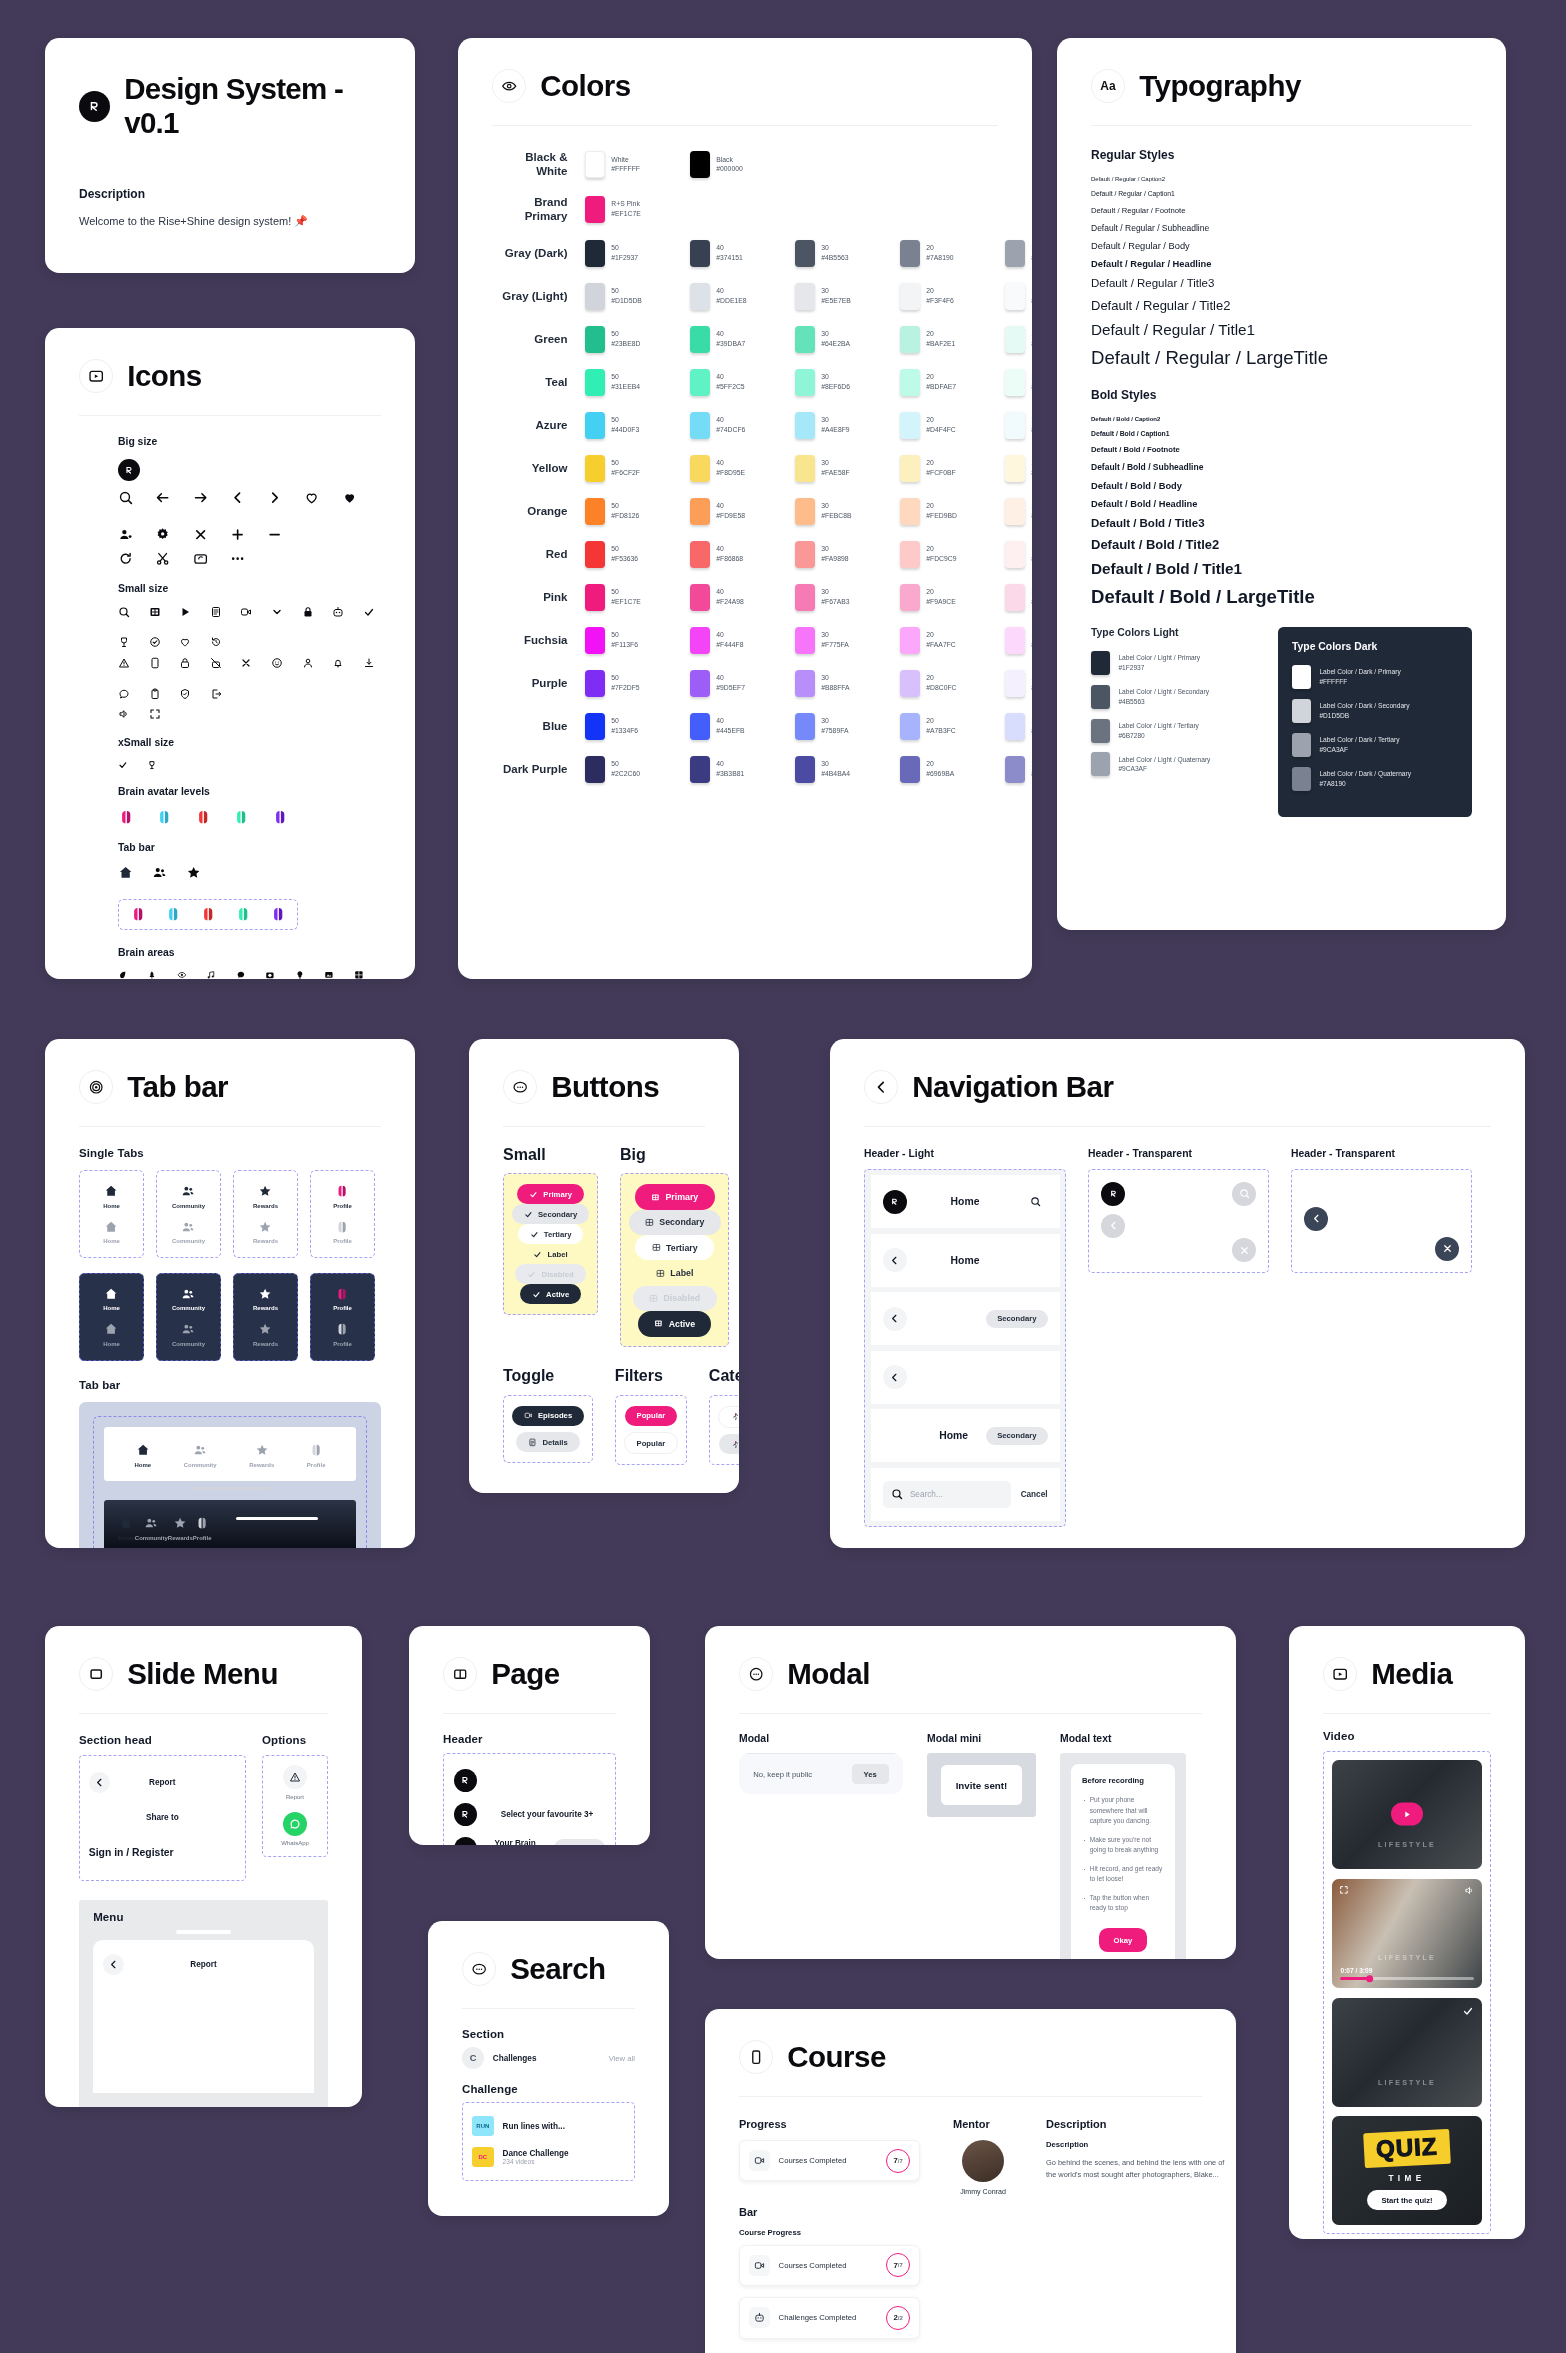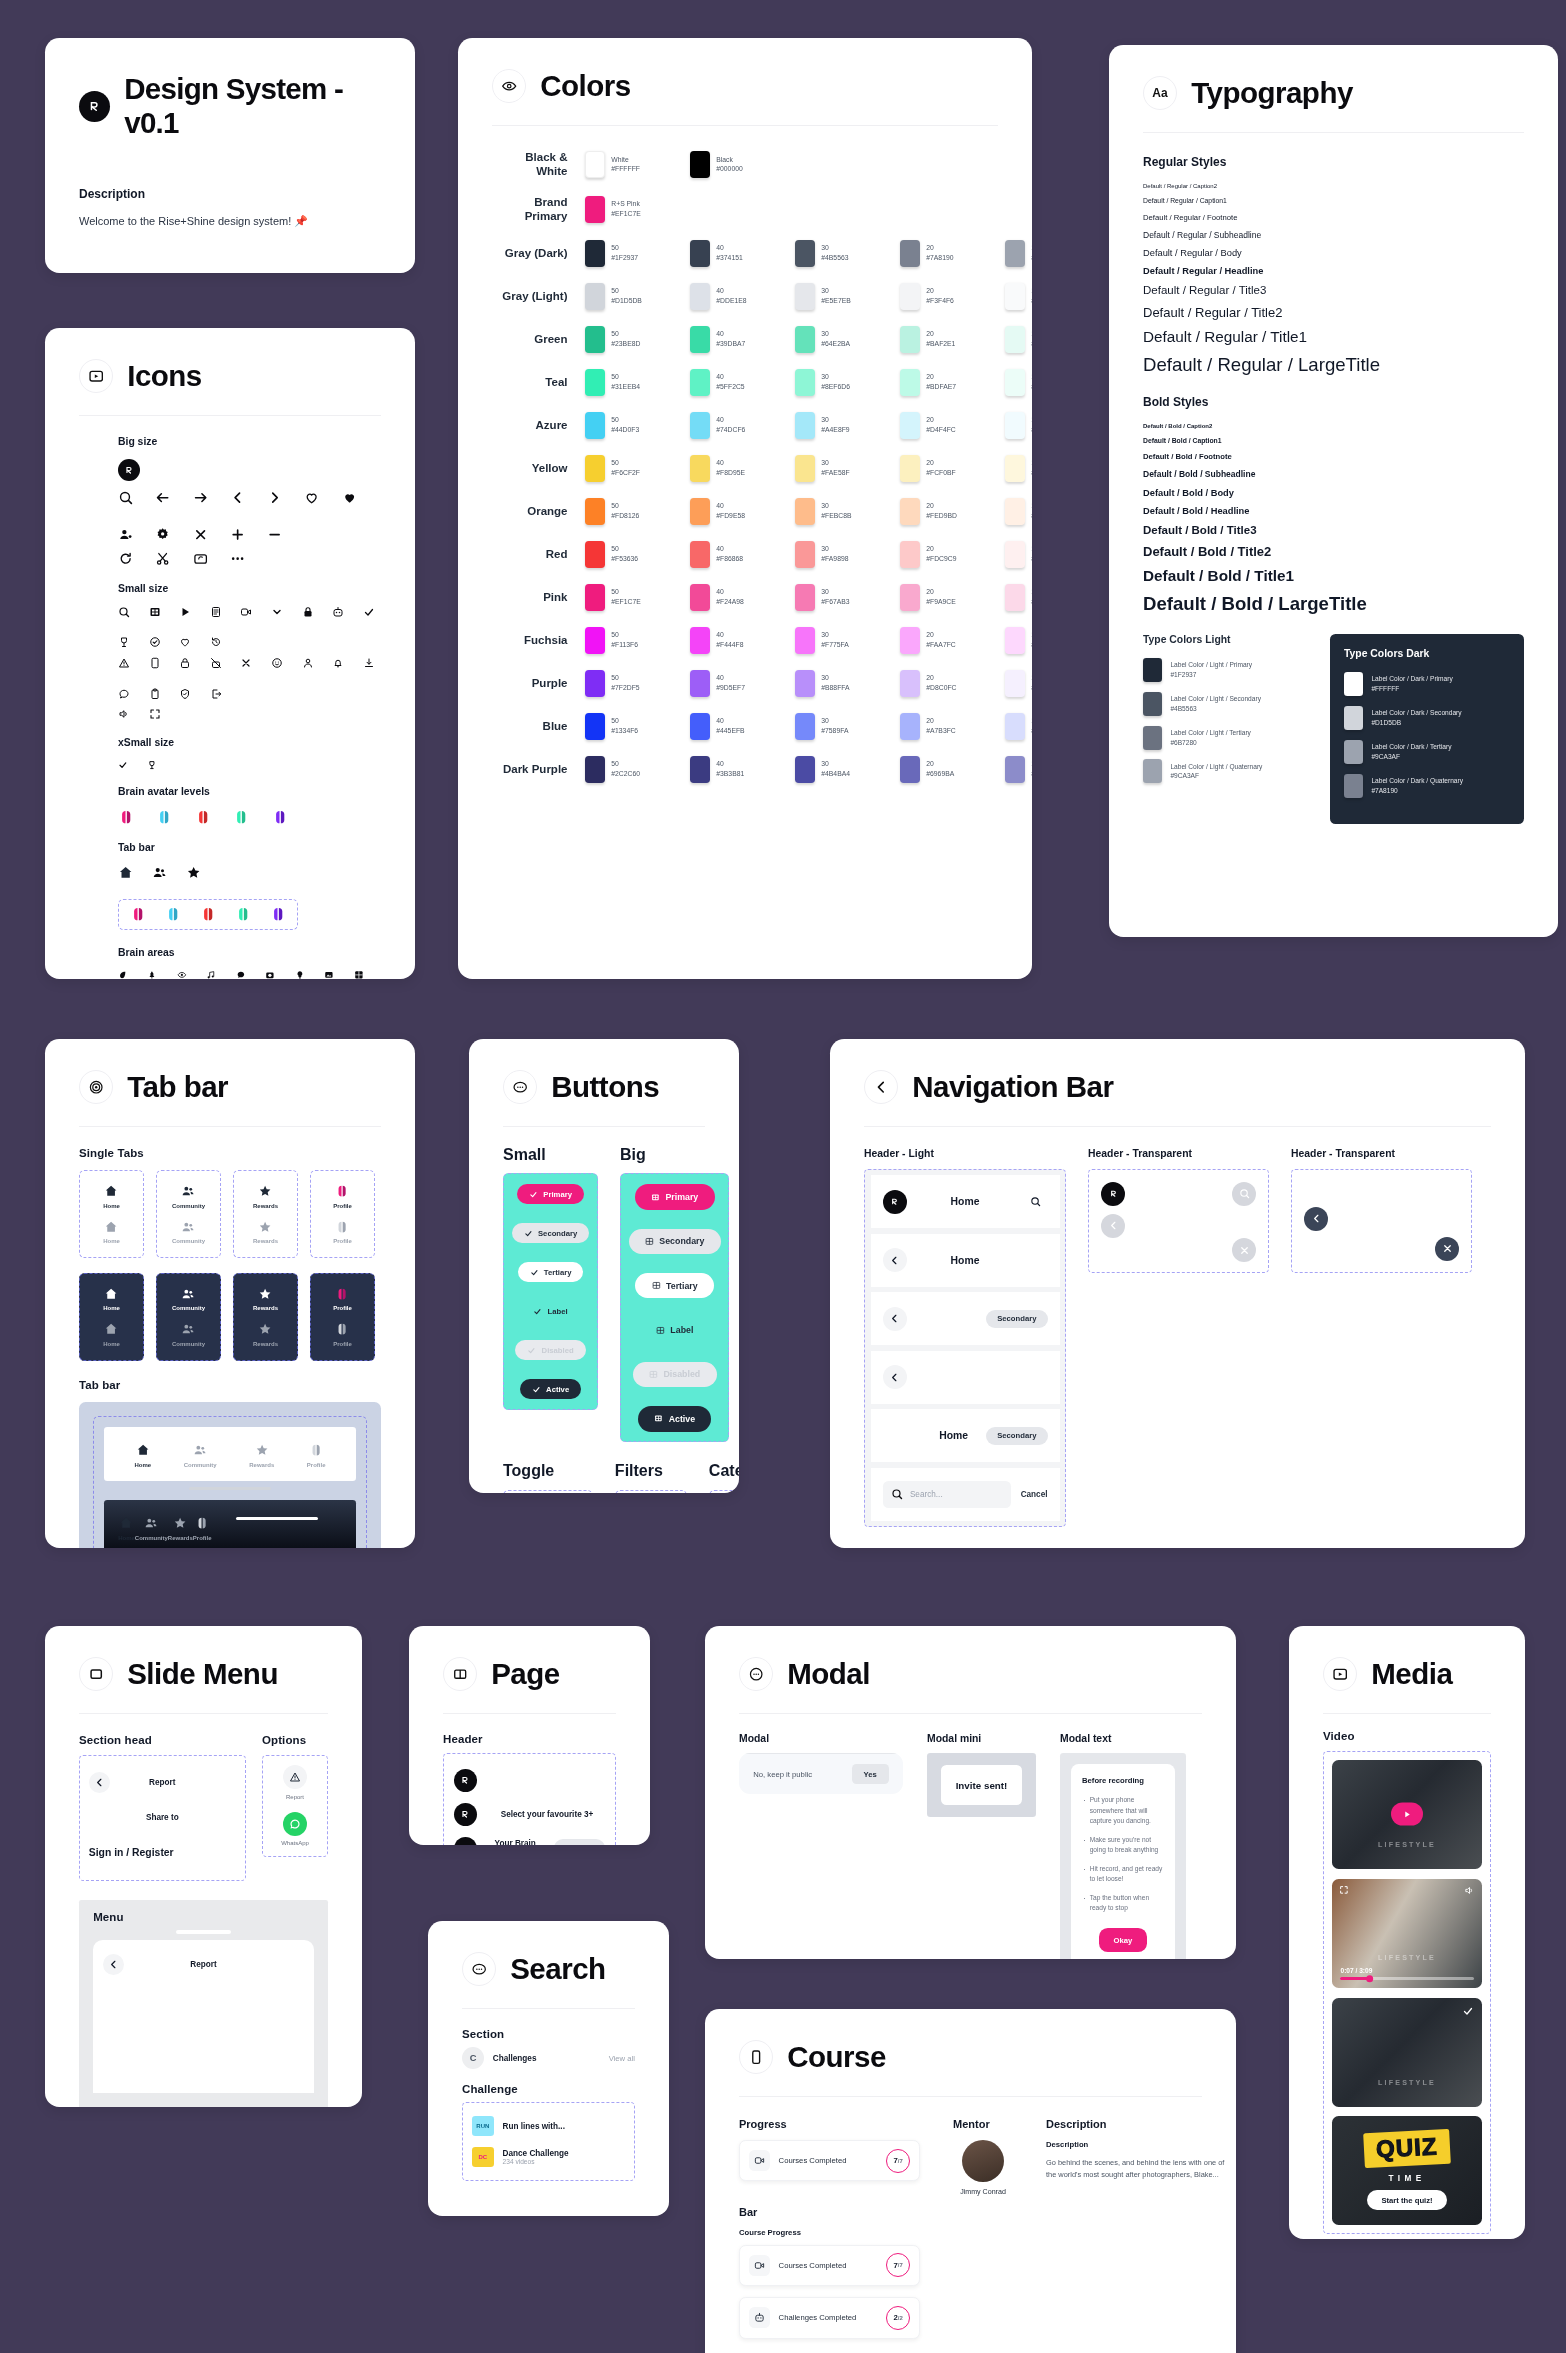--- a/index.html
+++ b/index.html
@@ -113,21 +113,21 @@
   .tabbar-frame { background:#CBD3E4; border-radius: 6.6px; padding: 14.2px; }
   .tabbar-inner { border:1.1px dashed #8C8BEA; border-radius: 5.5px; padding: 9.8px; }
   .tabbar-strip { background:#fff; border-radius: 3.3px; padding: 11px 14.2px 7.7px 14.2px; display:flex; justify-content: space-around; }
   .tabbar-strip.dark { background: linear-gradient(180deg,#2B3446 0%, #070A12 100%); margin-top: 9.8px; }
   .home-ind { height: 2.7px; width: 82px; background:#D1D5DB; border-radius:1.6px; margin: 6.6px auto 0 auto; }
   .tabbar-strip.dark .home-ind { background:#fff; }
 
   
   .btn-cols { display:flex; gap: 22px; }
   .btn-col h5 { font-size: 16px; font-weight:800; margin-bottom: 9.8px; color:#111827; }
-  .btn-stack { border:1.1px dashed #A5A3F5; border-radius: 5.5px; background:#5eead4; padding: 9.8px 7.7px; display:flex; flex-direction:column; gap: 19px; align-items:center; }
+  .btn-stack { border:1.1px dashed #A5A3F5; border-radius: 5.5px; background:#fef9c3; padding: 9.8px 7.7px; display:flex; flex-direction:column; gap: 0; align-items:center; }
   .btn-stack.plain { background: transparent; }
   .btn {
     display:flex; align-items:center; justify-content:center; gap: 5.5px;
     border-radius: 546px; font-weight: 800; white-space: nowrap;
   }
   .btn svg { width: 8.8px; height: 8.8px; flex:none; }
   .btn.sm { font-size: 7.7px; padding: 5.5px 12px; }
   .btn.bg { font-size: 8.8px; padding: 7.7px 16.4px; }
   .btn.primary { background:#EF1C7E; color:#fff; }
   .btn.secondary { background:#E5E7EB; color:#1F2937; }
@@ -1110,21 +1110,21 @@
               <div class="swatch-cell">
                 <div class="swatch" style="background: rgb(140, 140, 202);"></div>
                 <div class="swatch-meta"><span class="nm">10</span><span class="cd">#8C8CCA</span></div>
               </div>
             </div>
           </div>
         </div>
     </div>
   </div>
 
-  <div class="card" style="left:1109px; top:38px; width:449px; height:892px;margin-top:7px;">
+  <div class="card" style="left:1057px; top:38px; width:449px; height:892px;">
     <div class="card-head">
       <div class="card-badge">
         <span style="font-size:12px;font-weight:800;color:#111">Aa</span>
       </div>
       <div class="card-title">Typography</div>
     </div>
     <div class="card-rule"></div>
     <div class="card-body" style="padding-top:22px">
       <div class="type-h">Regular Styles</div>
       <div class="type-list" id="regular-styles">

